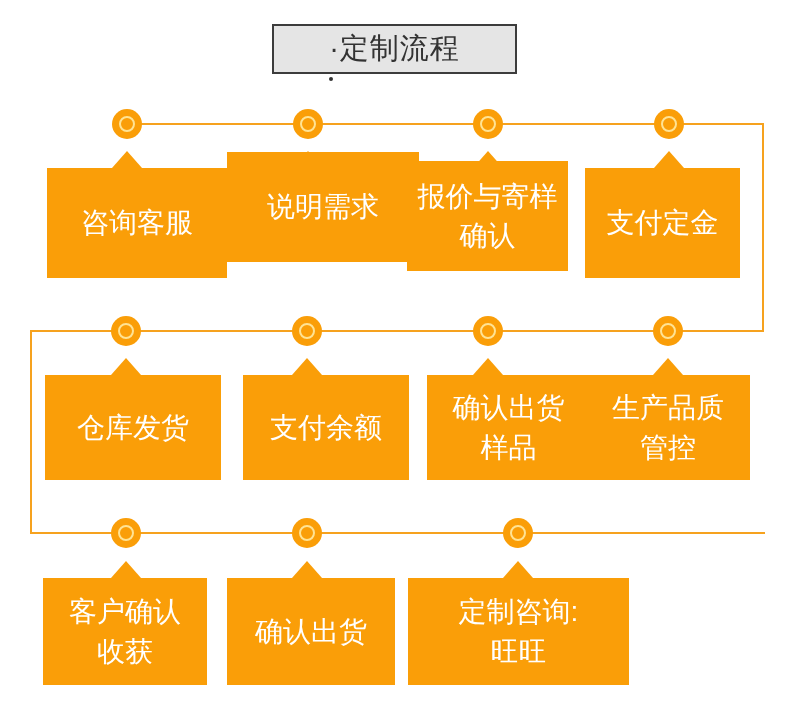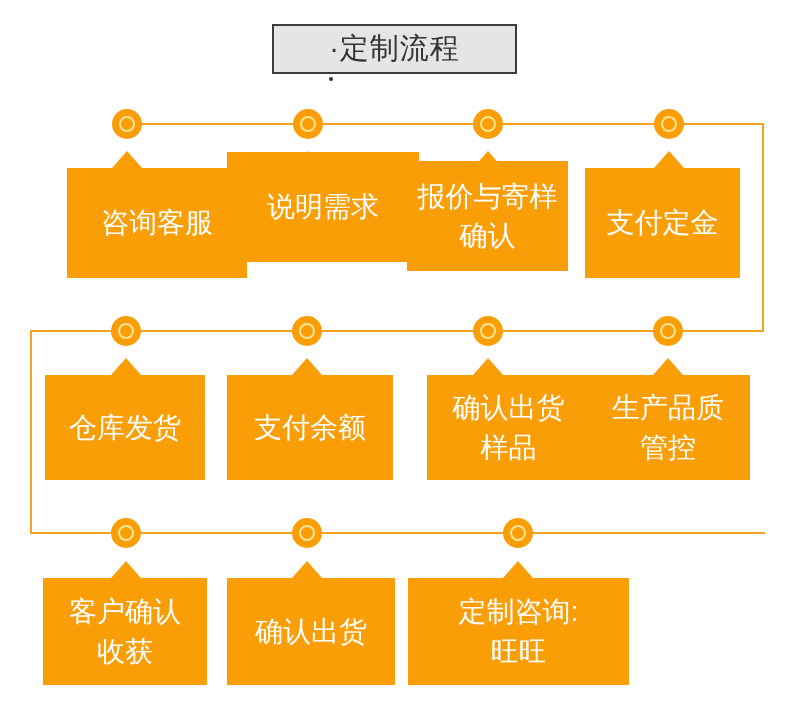--- a/index.html
+++ b/index.html
@@ -91,38 +91,38 @@
   <div class="node" style="left:112px;top:109px;"></div>
   <div class="node" style="left:293px;top:109px;"></div>
   <div class="node" style="left:473px;top:109px;"></div>
   <div class="node" style="left:654px;top:109px;"></div>
 
   <div class="pointer" style="left:112px;top:151px;"></div>
   <div class="pointer" style="left:293px;top:151px;"></div>
   <div class="pointer" style="left:473px;top:151px;"></div>
   <div class="pointer" style="left:654px;top:151px;"></div>
 
-  <div class="step-box" style="left:47px;top:168px;width:180px;height:110px;margin-left:20px;">咨询客服</div>
+  <div class="step-box" style="left:47px;top:168px;width:180px;height:110px;">咨询客服</div>
   <div class="step-box" style="left:227px;top:152px;width:192px;height:110px;">说明需求</div>
   <div class="step-box" style="left:407px;top:161px;width:161px;height:110px;">报价与寄样
 确认</div>
   <div class="step-box" style="left:585px;top:168px;width:155px;height:110px;">支付定金</div>
 
   <div class="node" style="left:111px;top:316px;"></div>
   <div class="node" style="left:292px;top:316px;"></div>
   <div class="node" style="left:473px;top:316px;"></div>
   <div class="node" style="left:653px;top:316px;"></div>
 
   <div class="pointer" style="left:111px;top:358px;"></div>
   <div class="pointer" style="left:292px;top:358px;"></div>
   <div class="pointer" style="left:473px;top:358px;"></div>
   <div class="pointer" style="left:653px;top:358px;"></div>
 
-  <div class="step-box" style="left:45px;top:375px;width:160px;height:105px;">仓库发货</div>
-  <div class="step-box" style="left:227px;top:375px;width:166px;height:105px;">支付余额</div>
+  <div class="step-box" style="left:45px;top:375px;width:176px;height:105px;">仓库发货</div>
+  <div class="step-box" style="left:243px;top:375px;width:166px;height:105px;">支付余额</div>
   <div class="step-box" style="left:407px;top:375px;width:163px;height:105px;margin-left:20px;">确认出货
 样品</div>
   <div class="step-box" style="left:586px;top:375px;width:164px;height:105px;">生产品质
 管控</div>
 
   <div class="node" style="left:111px;top:518px;"></div>
   <div class="node" style="left:292px;top:518px;"></div>
   <div class="node" style="left:503px;top:518px;"></div>
 
   <div class="pointer" style="left:111px;top:561px;"></div>

